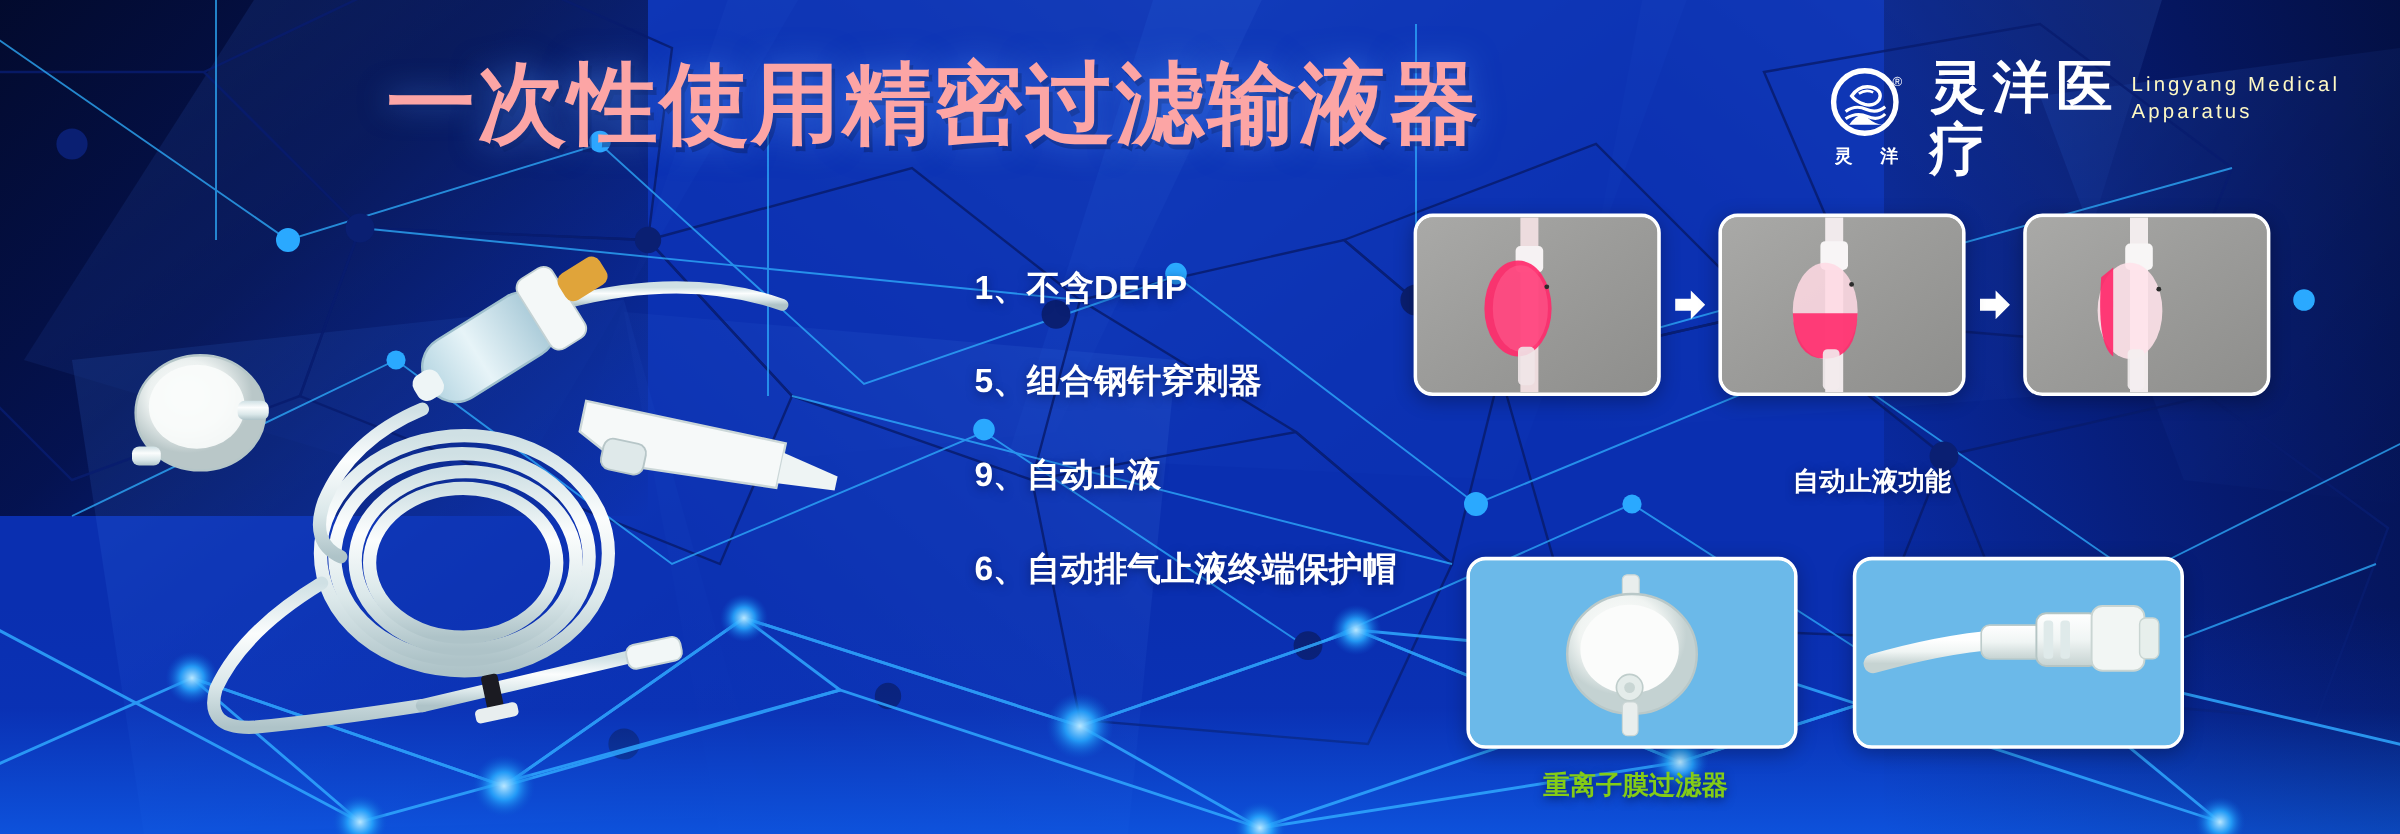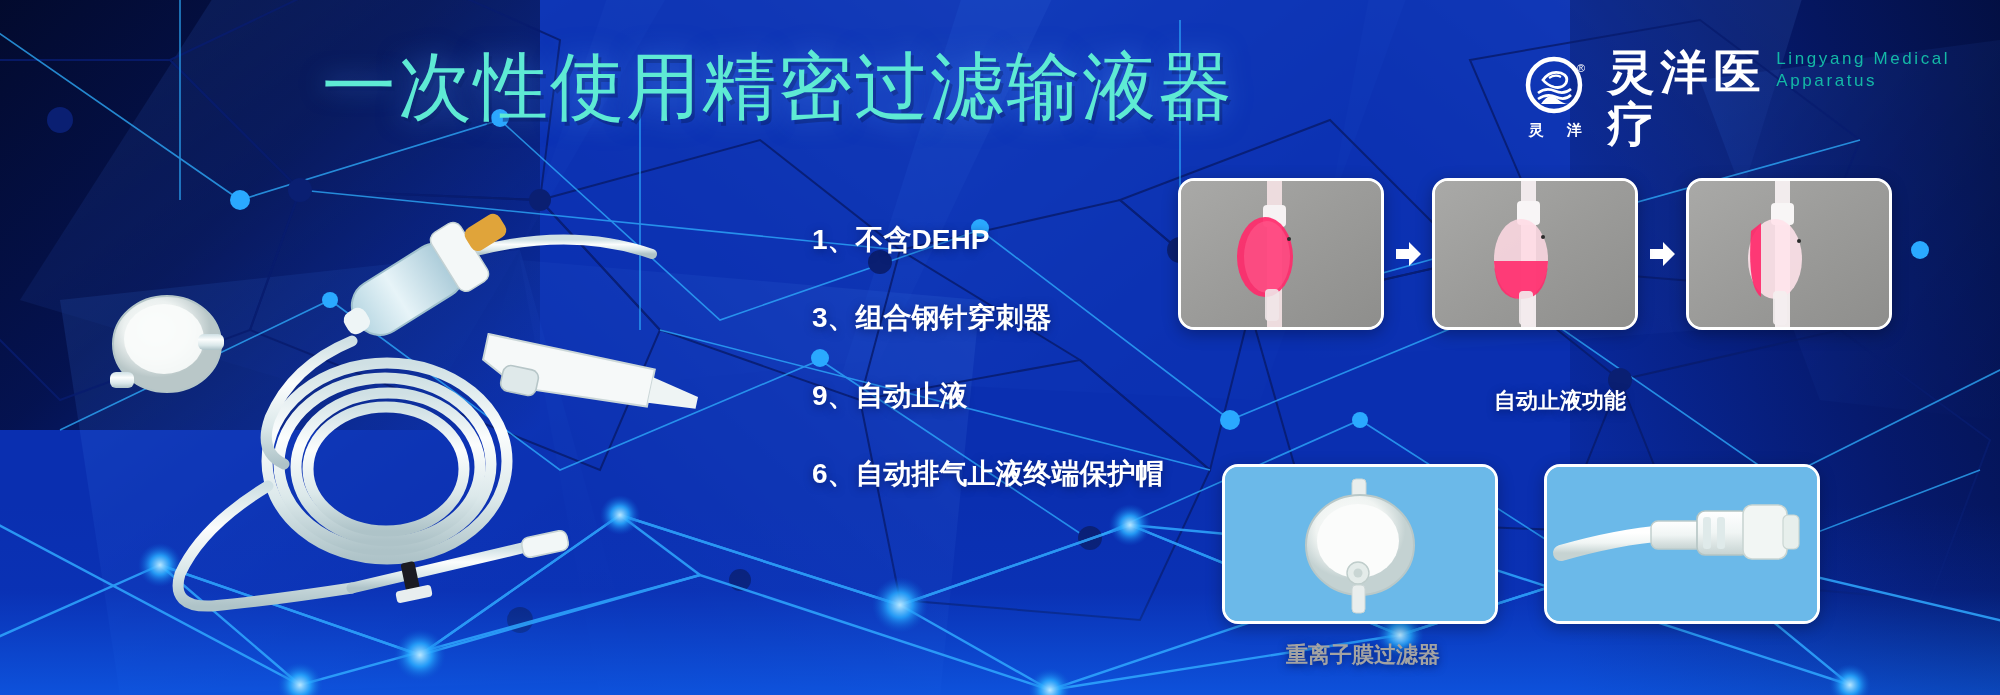--- a/index.html
+++ b/index.html
@@ -27,32 +27,32 @@
   
   .mesh{position:absolute;inset:0;pointer-events:none;}
   
   .constellation{position:absolute;left:0;right:0;bottom:0;height:240px;pointer-events:none;}
   .bottomglow{position:absolute;left:0;right:0;bottom:0;height:190px;pointer-events:none;
     background:linear-gradient(to top, rgba(16,110,255,.55) 0%, rgba(10,60,200,.18) 55%, rgba(0,0,0,0) 100%);}
 
   
   .title{
     position:absolute;left:322px;top:44px;
-    font-size:74px;line-height:86px;font-weight:normal;color:#5eead4;
+    font-size:74px;line-height:86px;font-weight:bold;color:#fca5a5;
     letter-spacing:2px;white-space:nowrap;
     text-shadow:0 0 26px rgba(80,150,255,.55), 3px 4px 0 rgba(4,22,90,.45);
   }
   
   .brand{position:absolute;left:1520px;top:46px;display:flex;align-items:center;gap:16px;}
   .brand-emblem{display:flex;flex-direction:column;align-items:center;width:90px;}
   .emblem-circle{position:relative;width:62px;height:62px;}
   .emblem-sub{display:flex;gap:22px;margin-top:3px;font-size:15px;color:#fff;font-weight:bold;letter-spacing:1px;}
   .brand-text{display:flex;flex-direction:row;}
   .brand-cn{font-size:47px;line-height:52px;font-weight:bold;color:#fff;letter-spacing:6px;}
-  .brand-en{font-size:17px;line-height:22px;color:#14b8a6;letter-spacing:2.6px;margin-top:2px;}
+  .brand-en{font-size:17px;line-height:22px;color:#fef9c3;letter-spacing:2.6px;margin-top:14px;}
 
   
   .features{position:absolute;left:812px;top:222px;display:flex;flex-direction:column;gap:42px;justify-content:space-between;}
   .feature{font-size:28px;line-height:36px;font-weight:bold;color:#ffffff;white-space:nowrap;
     text-shadow:0 2px 8px rgba(0,20,80,.6);}
 
   
   .product{position:absolute;left:52px;top:196px;width:660px;height:420px;}
 
   
@@ -61,21 +61,21 @@
     position:relative;background:#9d9d9d;box-shadow:0 4px 16px rgba(0,0,0,.3);}
   .photo-arrow{width:28px;display:flex;align-items:center;justify-content:center;margin:0 10px;}
   .row-caption{position:absolute;left:1230px;top:386px;width:660px;text-align:center;
     font-size:22px;font-weight:bold;color:#fff;text-shadow:0 2px 8px rgba(0,20,80,.7);}
 
   
   .photo-row2{position:absolute;left:1222px;top:464px;display:flex;gap:46px;}
   .photo-card2{width:276px;height:160px;border:3px solid #ffffff;border-radius:16px;overflow:hidden;
     position:relative;background:#6bb9e9;box-shadow:0 4px 16px rgba(0,0,0,.28);}
   .cap2-wrap{position:absolute;left:1222px;top:640px;display:flex;gap:46px;}
-  .cap2{width:282px;text-align:center;font-size:22px;font-weight:bold;color:#a3a3a3;
+  .cap2{width:282px;text-align:center;font-size:22px;font-weight:bold;color:#84cc16;
     text-shadow:0 2px 8px rgba(0,20,80,.7);}
 </style>
 </head>
 <body>
 
 <div class="banner">
 
   <div class="bg-base"></div>
   <div class="bg-dark-left"></div>
   <div class="bg-dark-right"></div>
@@ -199,21 +199,21 @@
       </div>
     </div>
     <div class="brand-text">
       <div class="brand-cn">灵洋医疗</div>
       <div class="brand-en">Lingyang Medical Apparatus</div>
     </div>
   </div>
 
   <div class="features">
     <div class="feature">1、不含DEHP</div>
-    <div class="feature">3、组合钢针穿刺器</div>
+    <div class="feature">5、组合钢针穿刺器</div>
     <div class="feature">9、自动止液</div>
     <div class="feature">6、自动排气止液终端保护帽</div>
   </div>
 
   <div class="product">
     <svg width="660" height="420" viewBox="0 0 660 420">
       <defs>
         <linearGradient id="tube" x1="0" y1="0" x2="0" y2="1">
           <stop offset="0%" stop-color="#cfe0e4"></stop>
           <stop offset="35%" stop-color="#fbfdfd"></stop>

